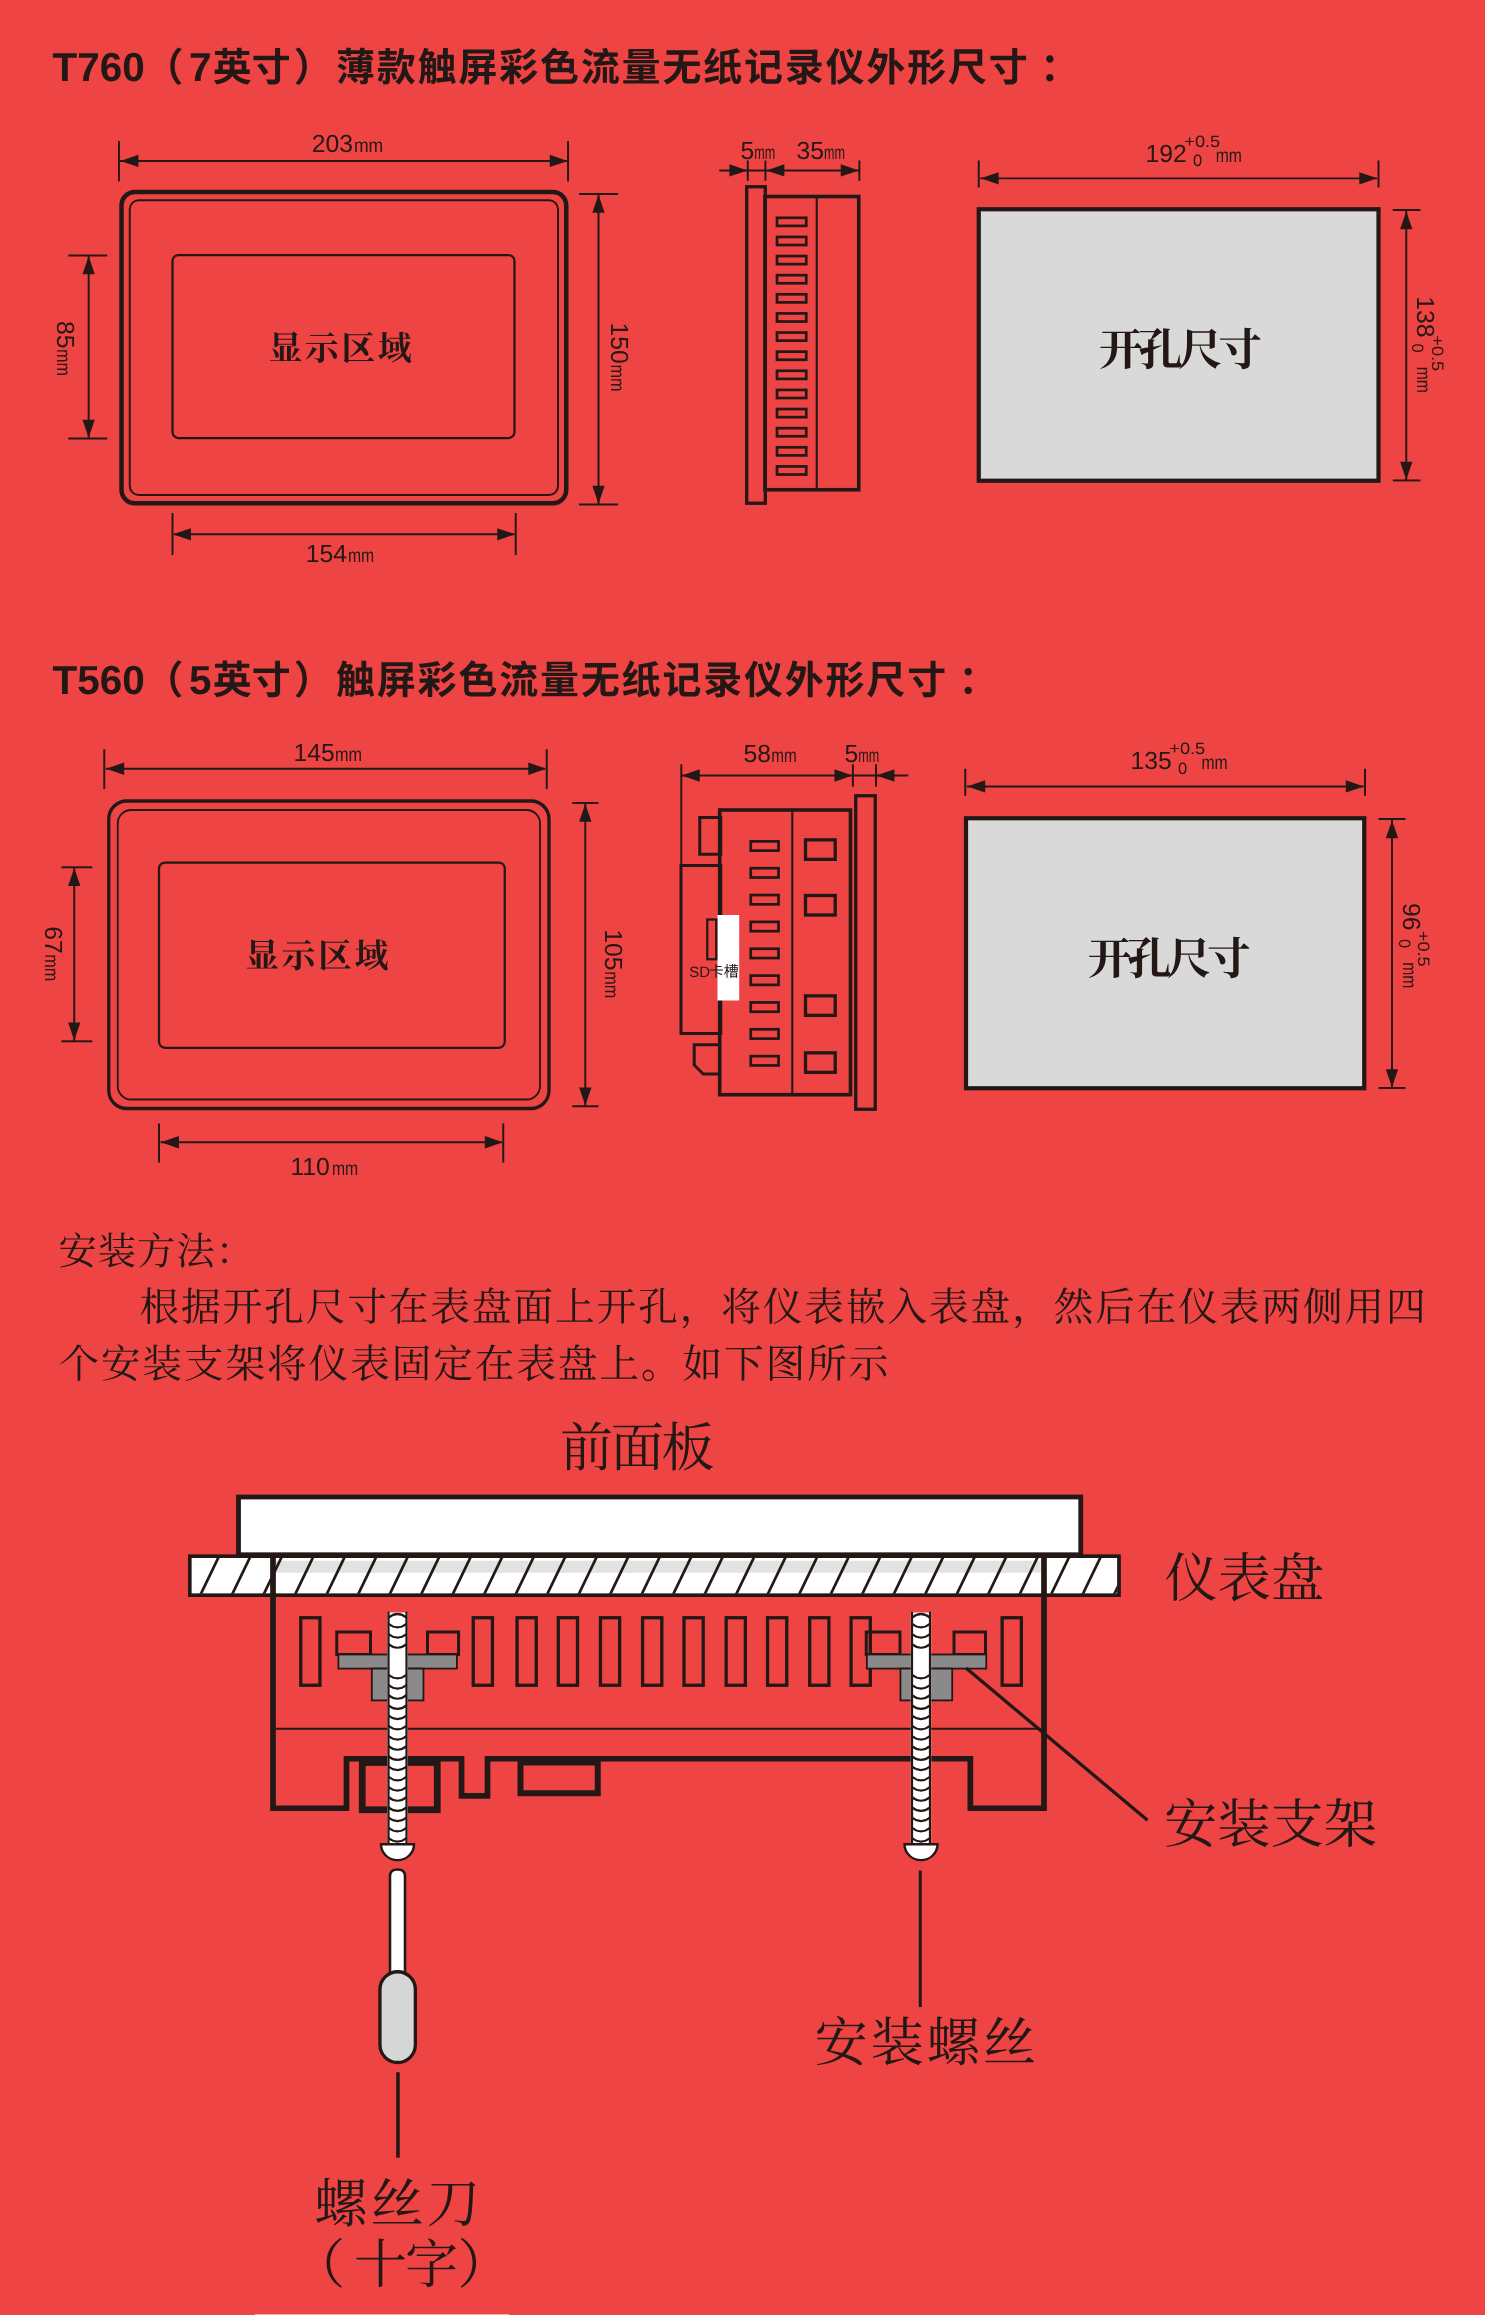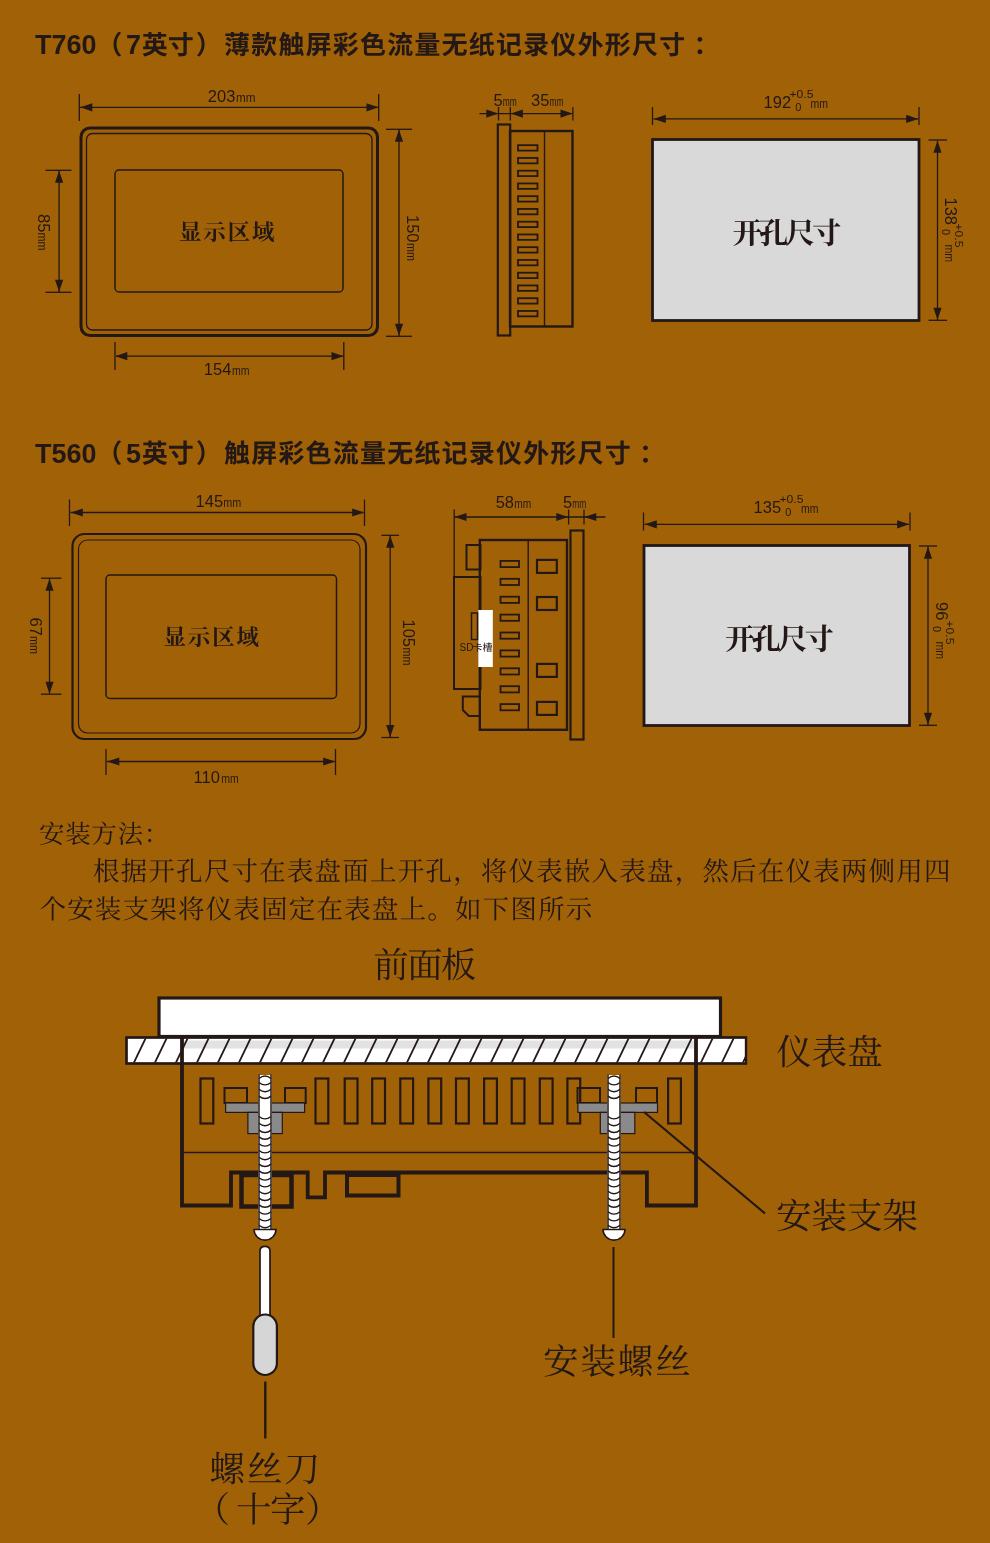--- a/index.html
+++ b/index.html
@@ -1,14 +1,14 @@
 <!DOCTYPE html>
 <html><head><meta charset="utf-8"><style>
 html,body{margin:0;padding:0;background:#fff;}
-#page{position:relative;width:990px;height:1543px;background:#a16207;overflow:hidden;}
+#page{position:relative;width:990px;height:1543px;background:#ef4444;overflow:hidden;}
 svg{display:block;}
 text{white-space:pre;}
 </style></head><body>
 <div id="page">
 <svg width="990" height="1543" viewBox="0 0 990 1543">
       <defs>
         <path id="g0" d="M663 -380C663 -166 752 -6 860 100L955 58C855 -50 776 -188 776 -380C776 -572 855 -710 955 -818L860 -860C752 -754 663 -594 663 -380Z"></path>
         <path id="g1" d="M433 -624V-524H145V-293H49V-182H394C346 -111 242 -50 27 -10C54 17 88 65 102 92C328 42 448 -36 507 -128C591 -8 715 61 902 92C918 58 951 8 977 -19C801 -38 676 -90 601 -182H951V-293H861V-524H559V-624ZM261 -293V-420H433V-329L431 -293ZM740 -293H558L559 -328V-420H740ZM622 -850V-772H373V-850H255V-772H59V-665H255V-576H373V-665H622V-576H741V-665H939V-772H741V-850Z"></path>
         <path id="g2" d="M142 -397C210 -322 285 -218 313 -150L424 -219C392 -290 313 -388 245 -459ZM600 -849V-649H45V-529H600V-69C600 -46 590 -38 566 -38C539 -38 454 -37 370 -41C391 -6 416 55 424 92C530 93 611 88 661 68C710 48 728 13 728 -68V-529H956V-649H728V-849Z"></path>
         <path id="g3" d="M337 -380C337 -594 248 -754 140 -860L45 -818C145 -710 224 -572 224 -380C224 -188 145 -50 45 58L140 100C248 -6 337 -166 337 -380Z"></path>

